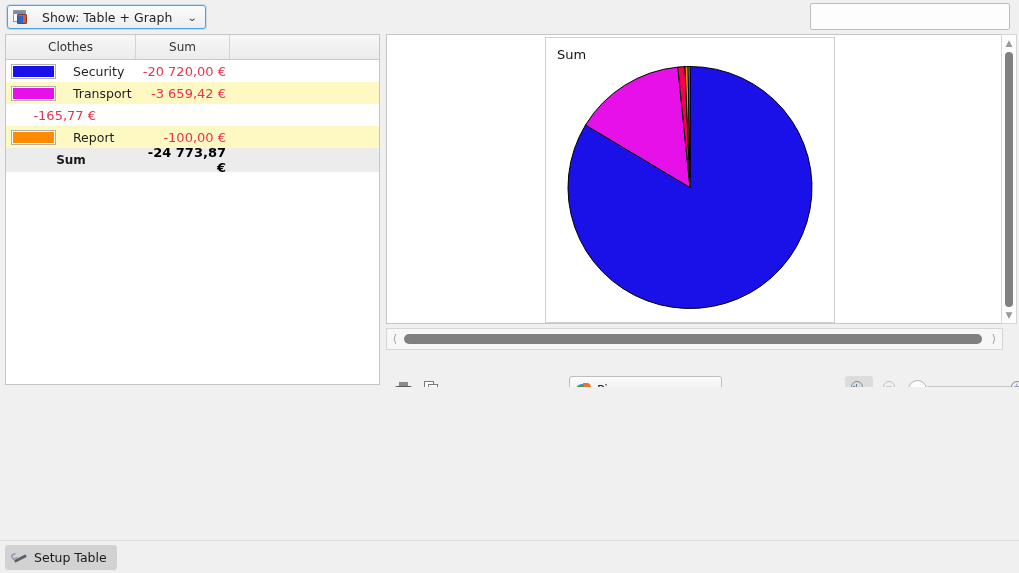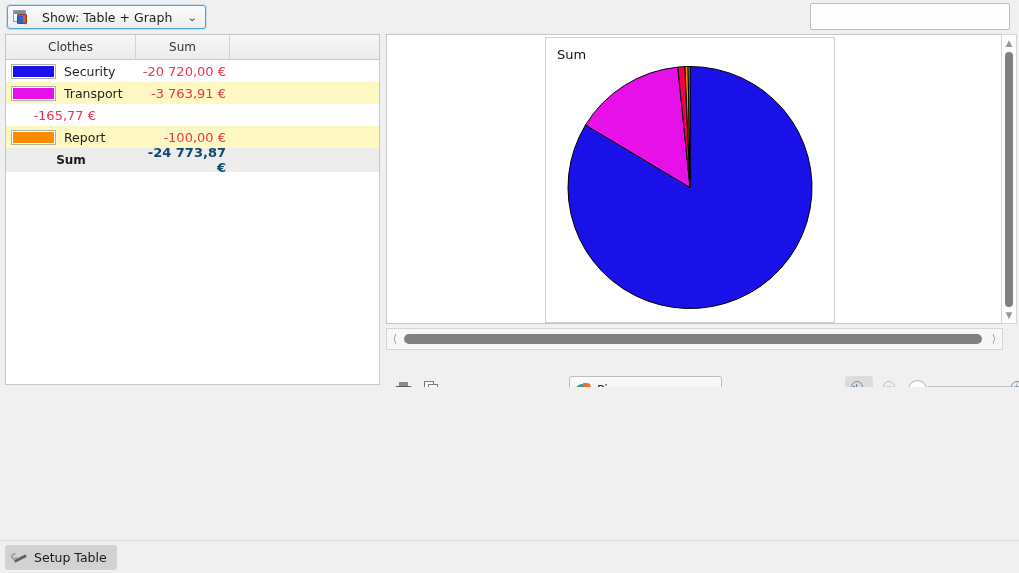--- a/index.html
+++ b/index.html
@@ -50,31 +50,31 @@
     font-size:12px; color:#333; height:100%;
     border-right:1px solid #d3d3d3; background:linear-gradient(#f7f7f7,#ececec);
   }
   #thead .th.c1 { width:130px; }
   #thead .th.c2 { width:94px; }
   #thead .th.c3 { flex:1; border-right:none; }
 
   .trow { display:flex; height:22px; align-items:stretch; font-size:12px; }
   .trow.odd  { background:#ffffff; }
   .trow.even { background:#fef9c3; }
-  .trow .cat { width:130px; display:flex; align-items:center; gap:8px; padding-left:5px; }
+  .trow .cat { width:130px; display:flex; align-items:center; gap:17px; padding-left:5px; }
   .swatch { width:45px; height:15px; border:1px solid #b0b0b0; background:#fff; padding:1px; flex:0 0 auto;
             box-shadow:inset 0 0 0 1px #fff; }
   .swatch i { display:block; width:100%; height:100%; }
   .cat-name { color:#1f1f1f; font-size:12.5px; }
   .trow .sum { width:94px; text-align:right; padding-right:4px; color:#e8344e; font-size:13px;
                display:flex; align-items:center; justify-content:flex-end; }
   .trow .rest { flex:1; }
   .trow.total { background:#ececec; height:24px; }
   .trow.total .cat { justify-content:center; font-weight:bold; color:#1a1a1a; padding-left:0; }
-  .trow.total .sum { font-weight:bold; color:#0c4a6e; }
+  .trow.total .sum { font-weight:bold; color:#000000; }
 
   
   #graph-outer { position:absolute; left:386px; top:34px; width:617px; height:290px; background:#fff; border:1px solid #c6c6c6; }
   #chart-box { position:absolute; left:158px; top:2px; width:290px; height:286px; background:#fff; border:1px solid #cfcfcf; }
   #chart-title { position:absolute; left:11px; top:9px; font-size:13px; color:#111; }
   #pie-wrap { position:absolute; left:21px; top:27px; width:246px; height:245px; }
   #pie-wrap svg { display:block; }
 
   .vscroll { position:absolute; right:2px; top:34px; width:16px; height:290px;
              background:#fdfdfd; border:1px solid #d6d6d6; }
@@ -181,21 +181,21 @@
         <div class="sum">-20 720,00 €</div>
         <div class="rest"></div>
       </div>
       <div class="trow even">
         <div class="cat">
           <span class="swatch">
             <i style="background:#e810e8"></i>
           </span>
           <span class="cat-name">Transport</span>
         </div>
-        <div class="sum">-3 763,91 €</div>
+        <div class="sum">-3 659,42 €</div>
         <div class="rest"></div>
       </div>
       <div class="trow odd">
         <div class="sum">-165,77 €</div>
         <div class="rest"></div>
       </div>
       <div class="trow even">
         <div class="cat">
           <span class="swatch">
             <i style="background:#ff8c00"></i>

